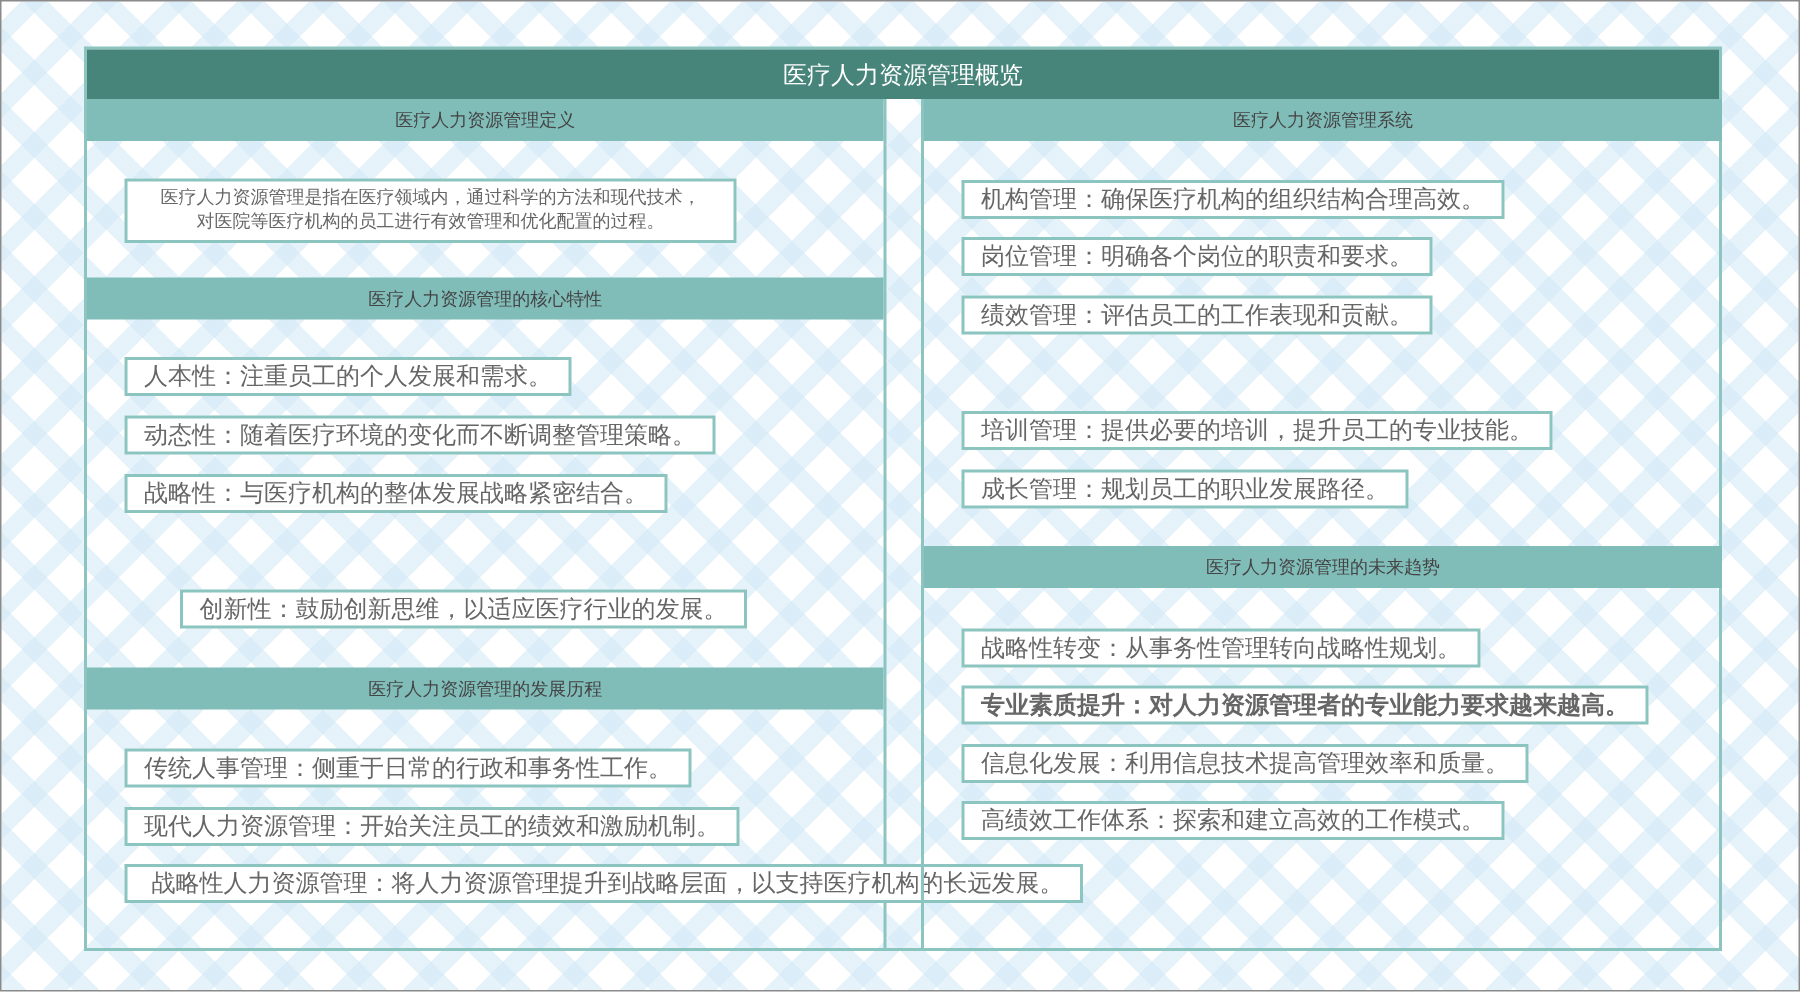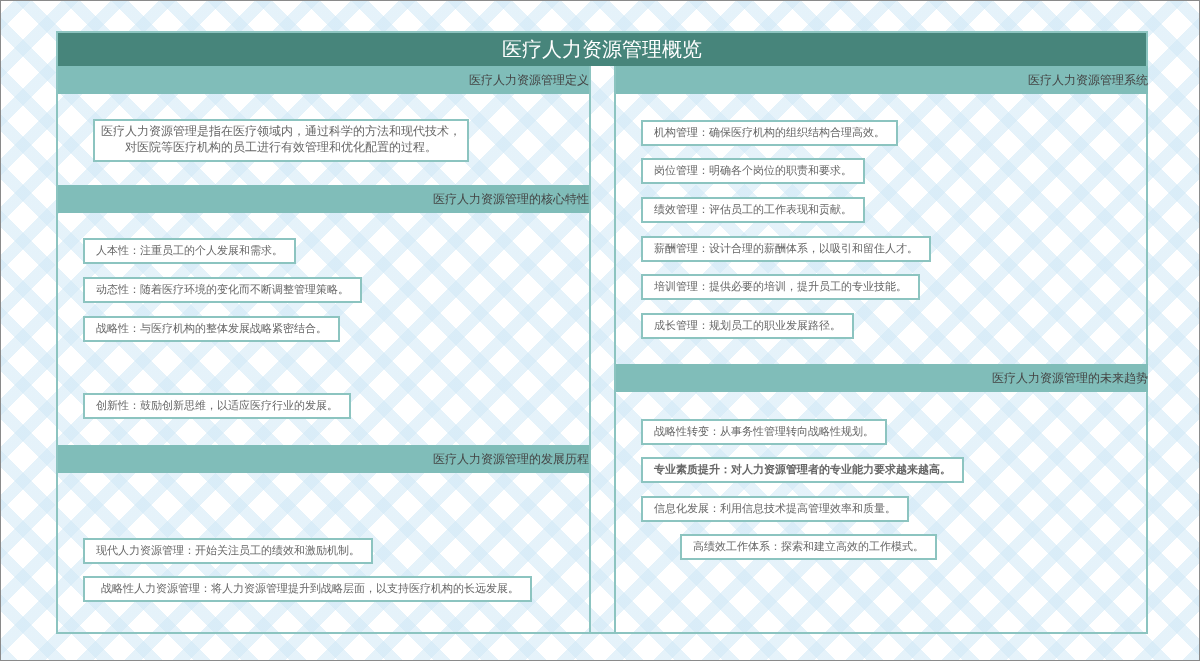--- a/index.html
+++ b/index.html
@@ -5,28 +5,28 @@
   html, body { margin: 0; padding: 0; }
   body { width: 1200px; height: 661px; overflow: hidden; font-family: "DejaVu Sans", "Liberation Sans", sans-serif; }
   .canvas {
     position: relative; width: 1198px; height: 659px; border: 1px solid #8a8a8a;
     background-color: #ffffff;
     background-image:
       repeating-linear-gradient(45deg, rgba(208,232,246,0.55) 0 12px, rgba(255,255,255,0) 12px 34px),
       repeating-linear-gradient(-45deg, rgba(208,232,246,0.55) 0 12px, rgba(255,255,255,0) 12px 34px);
   }
   .frame { position: absolute; left: 55px; top: 30px; width: 1088px; height: 599px; border: 2px solid #8cc4c0; box-sizing: content-box; }
-  .title-bar { position: absolute; left: 0; top: 0; width: 1088px; height: 33px; background: #47857b; color: #ffffff; font-size: 20px; line-height: 33px; text-align: center; }
+  .title-bar { position: absolute; left: 0; top: 0; width: 1088px; height: 33px; background: #47857b; color: #ffffff; font-size: 16px; line-height: 33px; text-align: center; }
   .col { position: absolute; top: 33px; bottom: 0; }
   .col-left { left: 0; width: 531px; border-right: 2px solid #8cc4c0; }
   .col-right { left: 556px; width: 532px; border-left: 2px solid #8cc4c0; }
   .gap { position: absolute; top: 33px; left: 533px; width: 23px; bottom: 0; }
-  .sec-head { position: absolute; left: 0; right: 0; height: 28px; background: #80bdb9; color: #444; font-size: 12px; line-height: 28px; text-align: right; }
-  .item { position: absolute; left: 25px; height: 22px; border: 2px solid #8cc4c0; background: #ffffff; color: #666; font-size: 11px; line-height: 22px; padding: 0 11px; white-space: nowrap; }
-  .def-box { position: absolute; left: 35px; top: 53px; width: 360px; height: 35px; border: 2px solid #8cc4c0; background: #fff; color: #666; font-size: 12px; line-height: 16px; text-align: center; padding: 2px 6px; }
+  .sec-head { position: absolute; left: 0; right: 0; height: 28px; background: #80bdb9; color: #444; font-size: 12px; line-height: 28px; text-align: center; }
+  .item { position: absolute; left: 25px; height: 22px; border: 2px solid #8cc4c0; background: #ffffff; color: #666; font-size: 16px; line-height: 22px; padding: 0 11px; white-space: nowrap; }
+  .def-box { position: absolute; left: 25px; top: 53px; width: 360px; height: 35px; border: 2px solid #8cc4c0; background: #fff; color: #666; font-size: 12px; line-height: 16px; text-align: center; padding: 2px 22px; }
   .def-box span { display: block; }
 </style>
 </head>
 <body>
 
 <div class="canvas">
   <div class="frame">
     <div class="title-bar">医疗人力资源管理概览</div>
 
     <div class="gap"></div>
@@ -36,37 +36,37 @@
       <div class="sec-head" style="top:0;">医疗人力资源管理定义</div>
       <div class="def-box">
         <span>医疗人力资源管理是指在医疗领域内，通过科学的方法和现代技术，</span>
         <span>对医院等医疗机构的员工进行有效管理和优化配置的过程。</span>
       </div>
 
       <div class="sec-head" style="top:119px;">医疗人力资源管理的核心特性</div>
       <div class="item" style="top:172px;">人本性：注重员工的个人发展和需求。</div>
       <div class="item" style="top:250px;">战略性：与医疗机构的整体发展战略紧密结合。</div>
       <div class="item" style="top:211px;">动态性：随着医疗环境的变化而不断调整管理策略。</div>
-      <div class="item" style="top:327px;">创新性：鼓励创新思维，以适应医疗行业的发展。</div>
+      <div class="item" style="top:327px;margin-left:37px;">创新性：鼓励创新思维，以适应医疗行业的发展。</div>
 
       <div class="sec-head" style="top:379px;">医疗人力资源管理的发展历程</div>
+      <div class="item" style="top:433px;">传统人事管理：侧重于日常的行政和事务性工作。</div>
       <div class="item" style="top:472px;">现代人力资源管理：开始关注员工的绩效和激励机制。</div>
       <div class="item" style="top:510px;padding-left:16px;">战略性人力资源管理：将人力资源管理提升到战略层面，以支持医疗机构的长远发展。</div>
     </div>
 
     <div class="col col-right">
 
       <div class="sec-head" style="top:0;">医疗人力资源管理系统</div>
       <div class="item" style="top:54px;">机构管理：确保医疗机构的组织结构合理高效。</div>
       <div class="item" style="top:92px;">岗位管理：明确各个岗位的职责和要求。</div>
       <div class="item" style="top:131px;">绩效管理：评估员工的工作表现和贡献。</div>
-      <div class="item" style="top:170px;">薪酬管理：设计合理的薪酬体系，以吸引和留住人才。</div>
       <div class="item" style="top:208px;">培训管理：提供必要的培训，提升员工的专业技能。</div>
       <div class="item" style="top:247px;">成长管理：规划员工的职业发展路径。</div>
 
       <div class="sec-head" style="top:298px;">医疗人力资源管理的未来趋势</div>
       <div class="item" style="top:353px;">战略性转变：从事务性管理转向战略性规划。</div>
       <div class="item" style="top:391px;font-weight:bold;">专业素质提升：对人力资源管理者的专业能力要求越来越高。</div>
-      <div class="item" style="top:430px;font-family:Liberation Mono, monospace;">信息化发展：利用信息技术提高管理效率和质量。</div>
-      <div class="item" style="top:468px;margin-left:39px;">高绩效工作体系：探索和建立高效的工作模式。</div>
+      <div class="item" style="top:430px;">信息化发展：利用信息技术提高管理效率和质量。</div>
+      <div class="item" style="top:468px;">高绩效工作体系：探索和建立高效的工作模式。</div>
     </div>
   </div>
 </div>
 
 </body></html>

